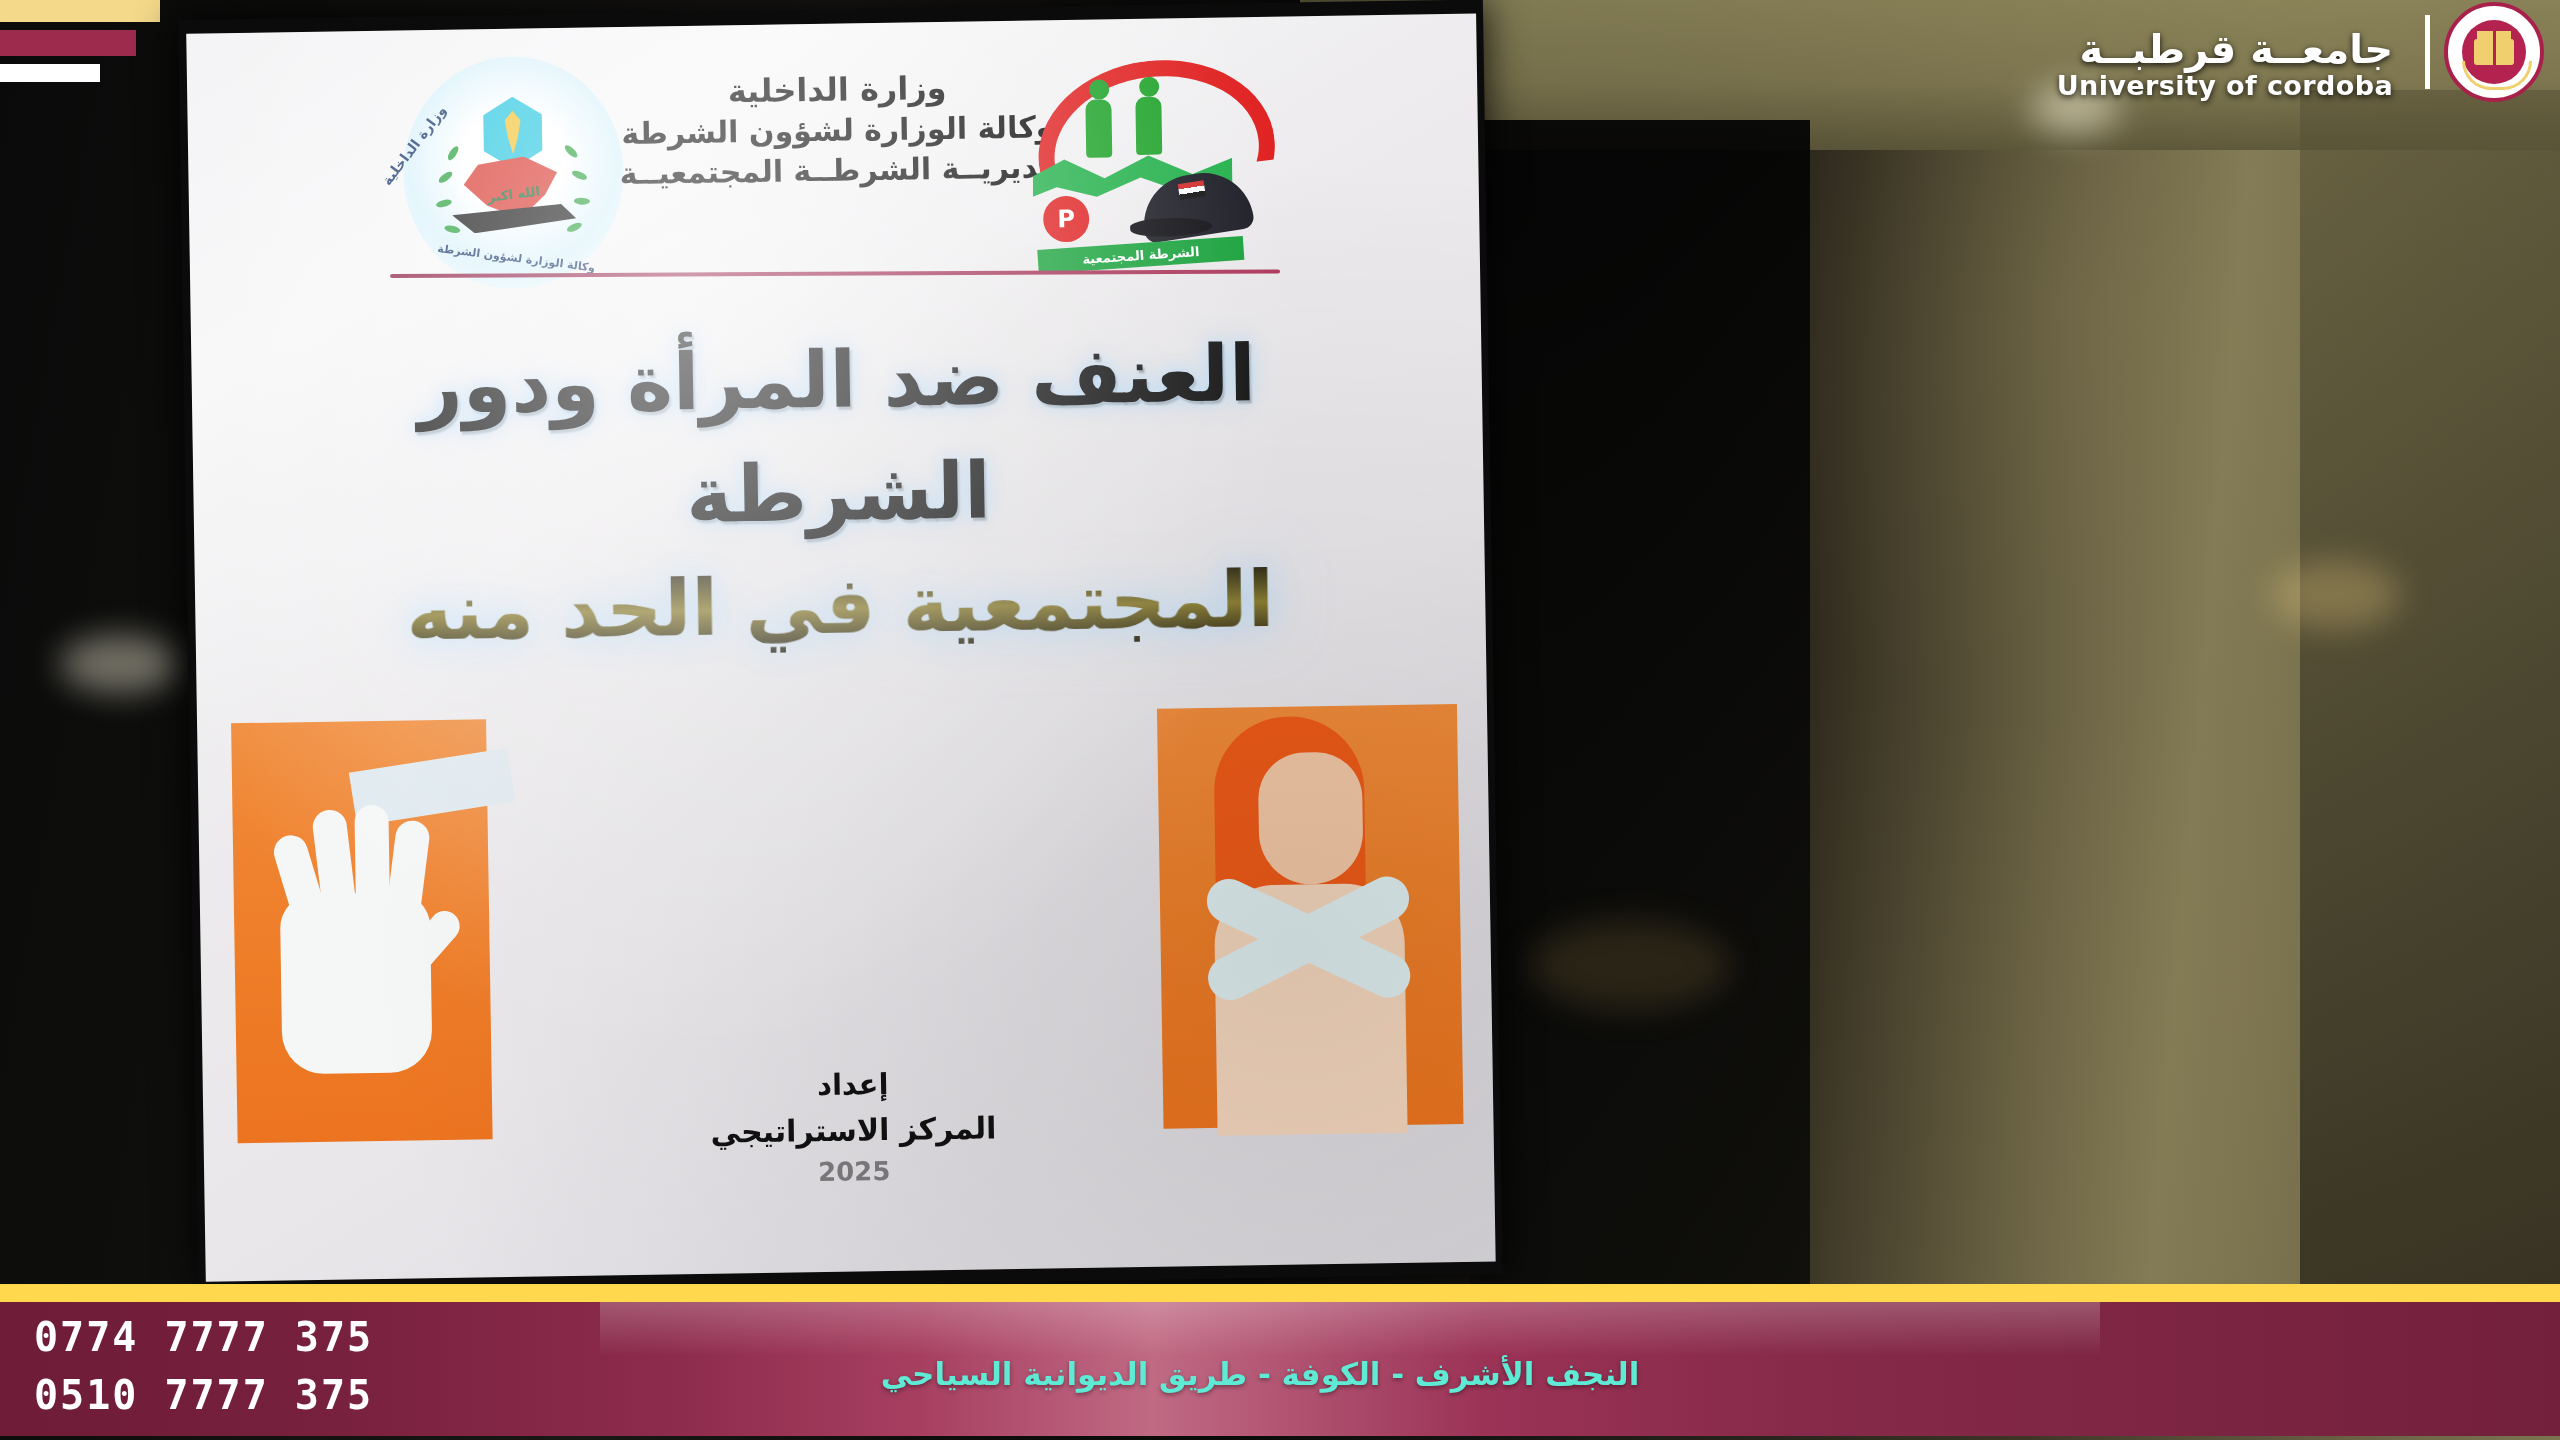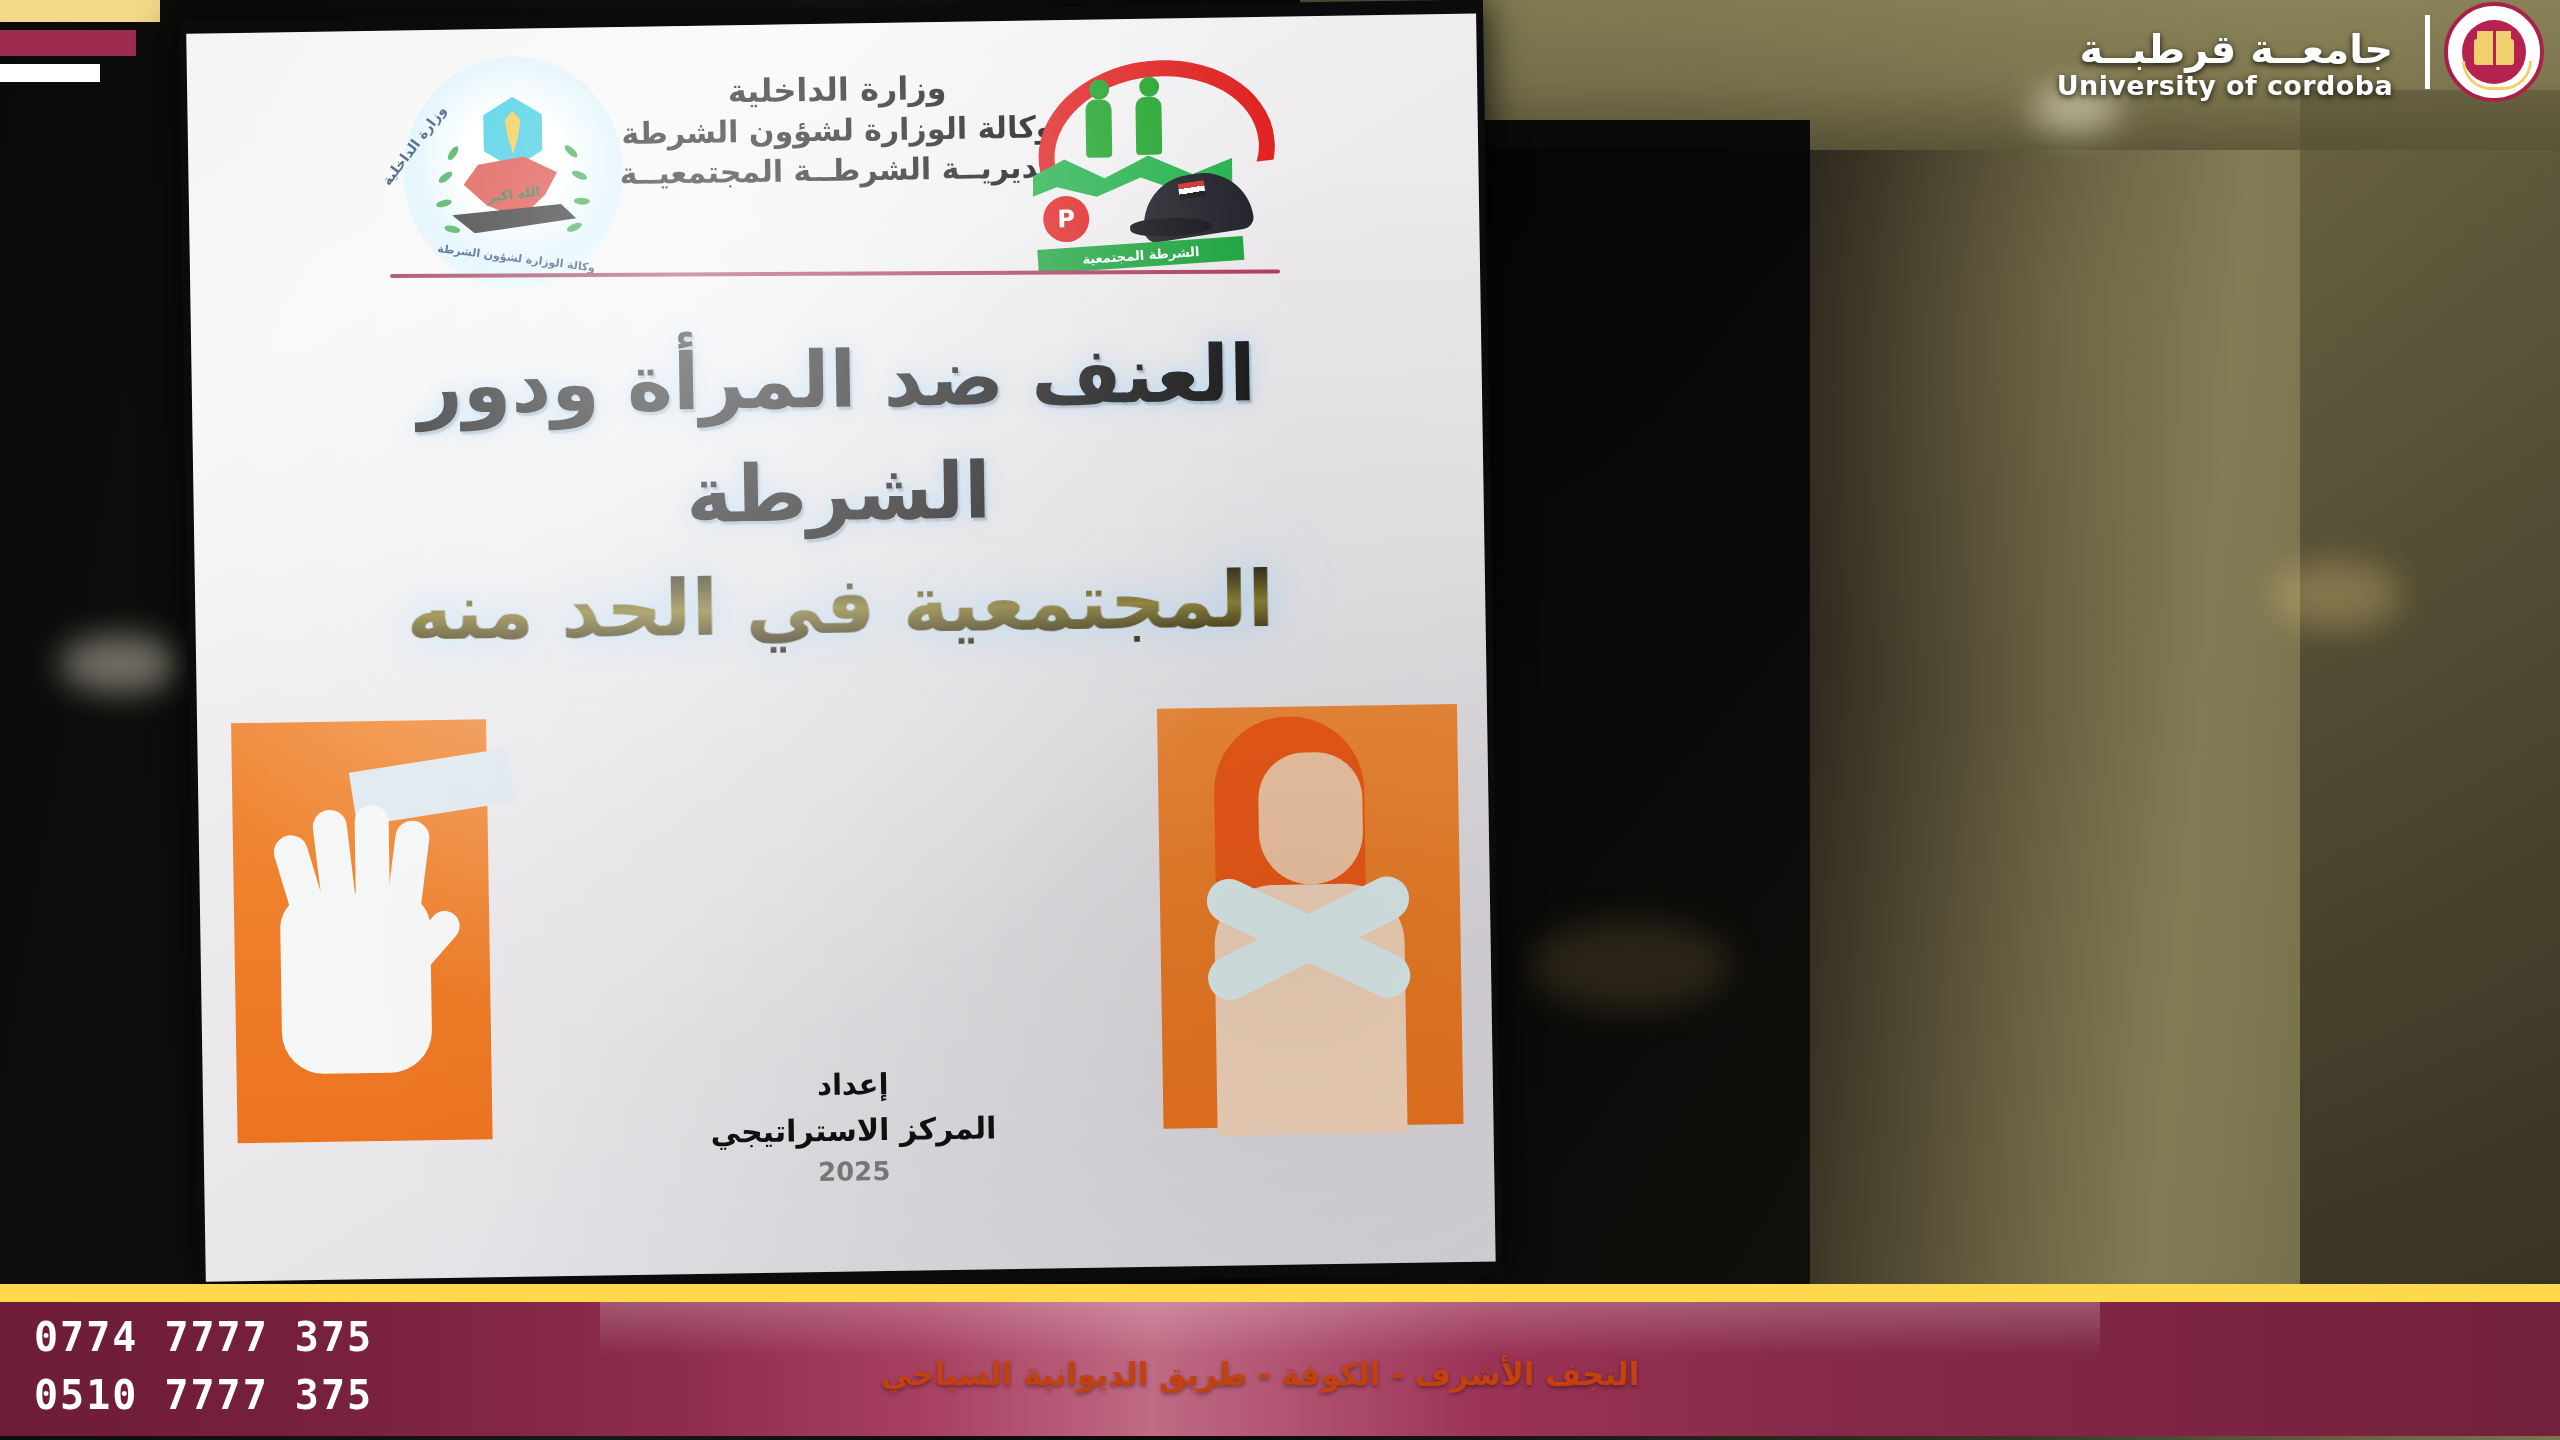--- a/index.html
+++ b/index.html
@@ -149,21 +149,21 @@
   
   .banner{position:absolute;left:0;bottom:4px;width:2560px;height:152px;}
   .banner .yellowline{position:absolute;left:0;top:0;width:2560px;height:18px;background:#ffd84d;}
   .banner .body{position:absolute;left:0;top:18px;width:2560px;height:134px;
     background:linear-gradient(90deg,#6e1c38 0%,#76203d 12%,#8d2b4c 26%,#a73f61 36%,#c06a84 45%,#9b3357 58%,#872a49 70%,#7d2543 84%,#73203c 100%);}
   .banner .gloss{position:absolute;left:600px;top:18px;width:1500px;height:54px;
     background:linear-gradient(180deg,rgba(255,255,255,.22),rgba(255,255,255,0));}
   .phones{position:absolute;left:34px;top:24px;color:#fff;font-weight:700;font-size:40px;
     font-family:"DejaVu Sans Mono","Liberation Mono",monospace;letter-spacing:2px;line-height:1.45;}
   .address{position:absolute;left:700px;top:72px;width:1120px;text-align:center;direction:rtl;
-    color:#c2410c;font-size:31px;font-weight:700;text-shadow:0 2px 4px rgba(0,0,0,.4);}
+    color:#5eead4;font-size:31px;font-weight:700;text-shadow:0 2px 4px rgba(0,0,0,.4);}
   .slogan{position:absolute;right:60px;top:62px;direction:rtl;color:#fff;font-size:34px;
     font-family:"DejaVu Serif","Liberation Serif",serif;font-style:italic;text-shadow:0 2px 5px rgba(0,0,0,.5);}
 </style>
 </head>
 <body>
 
 <div id="stage">
 
   <div class="room-bg"></div>
   <div class="wall-right"></div>

